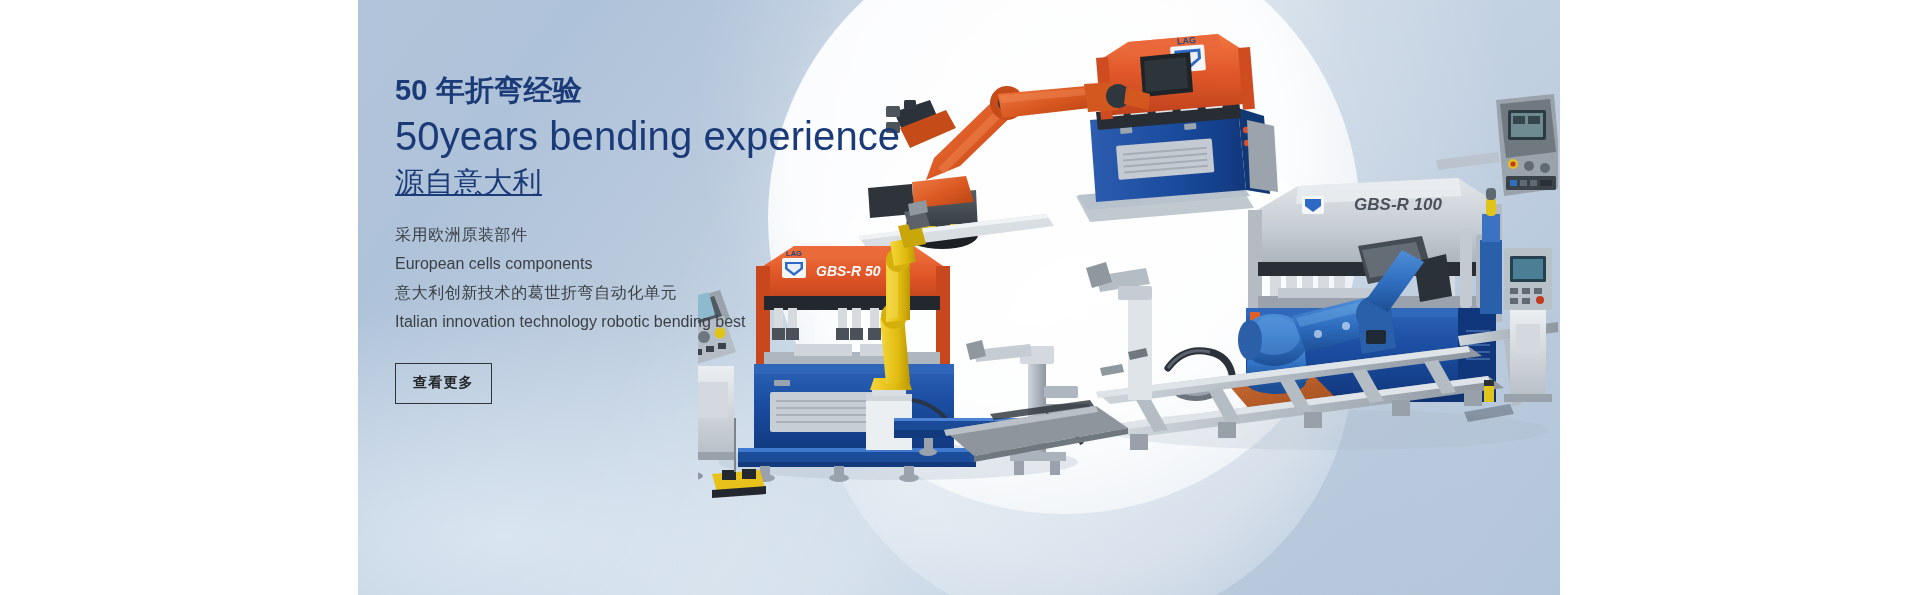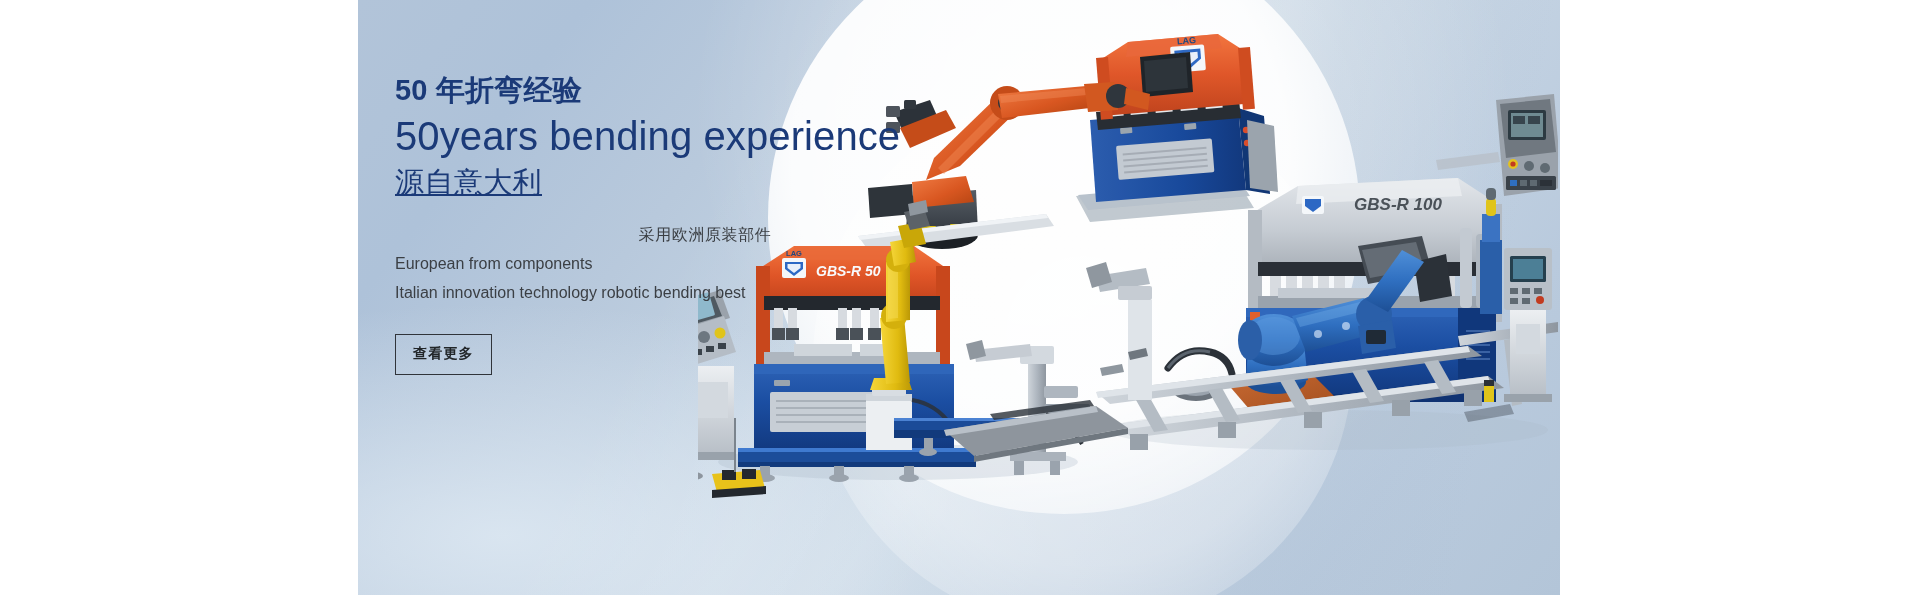--- a/index.html
+++ b/index.html
@@ -134,21 +134,21 @@
   }
   .subline {
     display: block;
     color: #3b3f44;
     font-size: 16px;
     line-height: 1.0;
     white-space: nowrap;
     margin-bottom: 13px;
   }
   .subline:last-child { margin-bottom: 0; }
-  .subline.cn { letter-spacing: 0.6px; text-align: center; }
+  .subline.cn { letter-spacing: 0.6px; }
 
   .cta-wrap { margin-top: 33px; }
   .cta-button {
     display: inline-block;
     box-sizing: border-box;
     min-width: 89px;
     padding: 10px 17px 11px 17px;
     border: 1px solid #30343a;
     background: transparent;
     color: #222629;
@@ -638,21 +638,22 @@
     <div class="text-block">
 
       <div class="headline">
         <span class="hl hl-1">50 年折弯经验</span>
         <span class="hl hl-2">50years bending experience</span>
         <span class="hl hl-3">源自意大利</span>
       </div>
 
       <div class="sublist">
         <span class="subline cn">采用欧洲原装部件</span>
-        <span class="subline">European from components</span>
+        <span class="subline">European cells components</span>
+        <span class="subline cn">意大利创新技术的葛世折弯自动化单元</span>
         <span class="subline">Italian innovation technology robotic bending best</span>
       </div>
 
       <div class="cta-wrap">
         <button class="cta-button" type="button">查看更多</button>
       </div>
 
     </div>
 
   </div>

